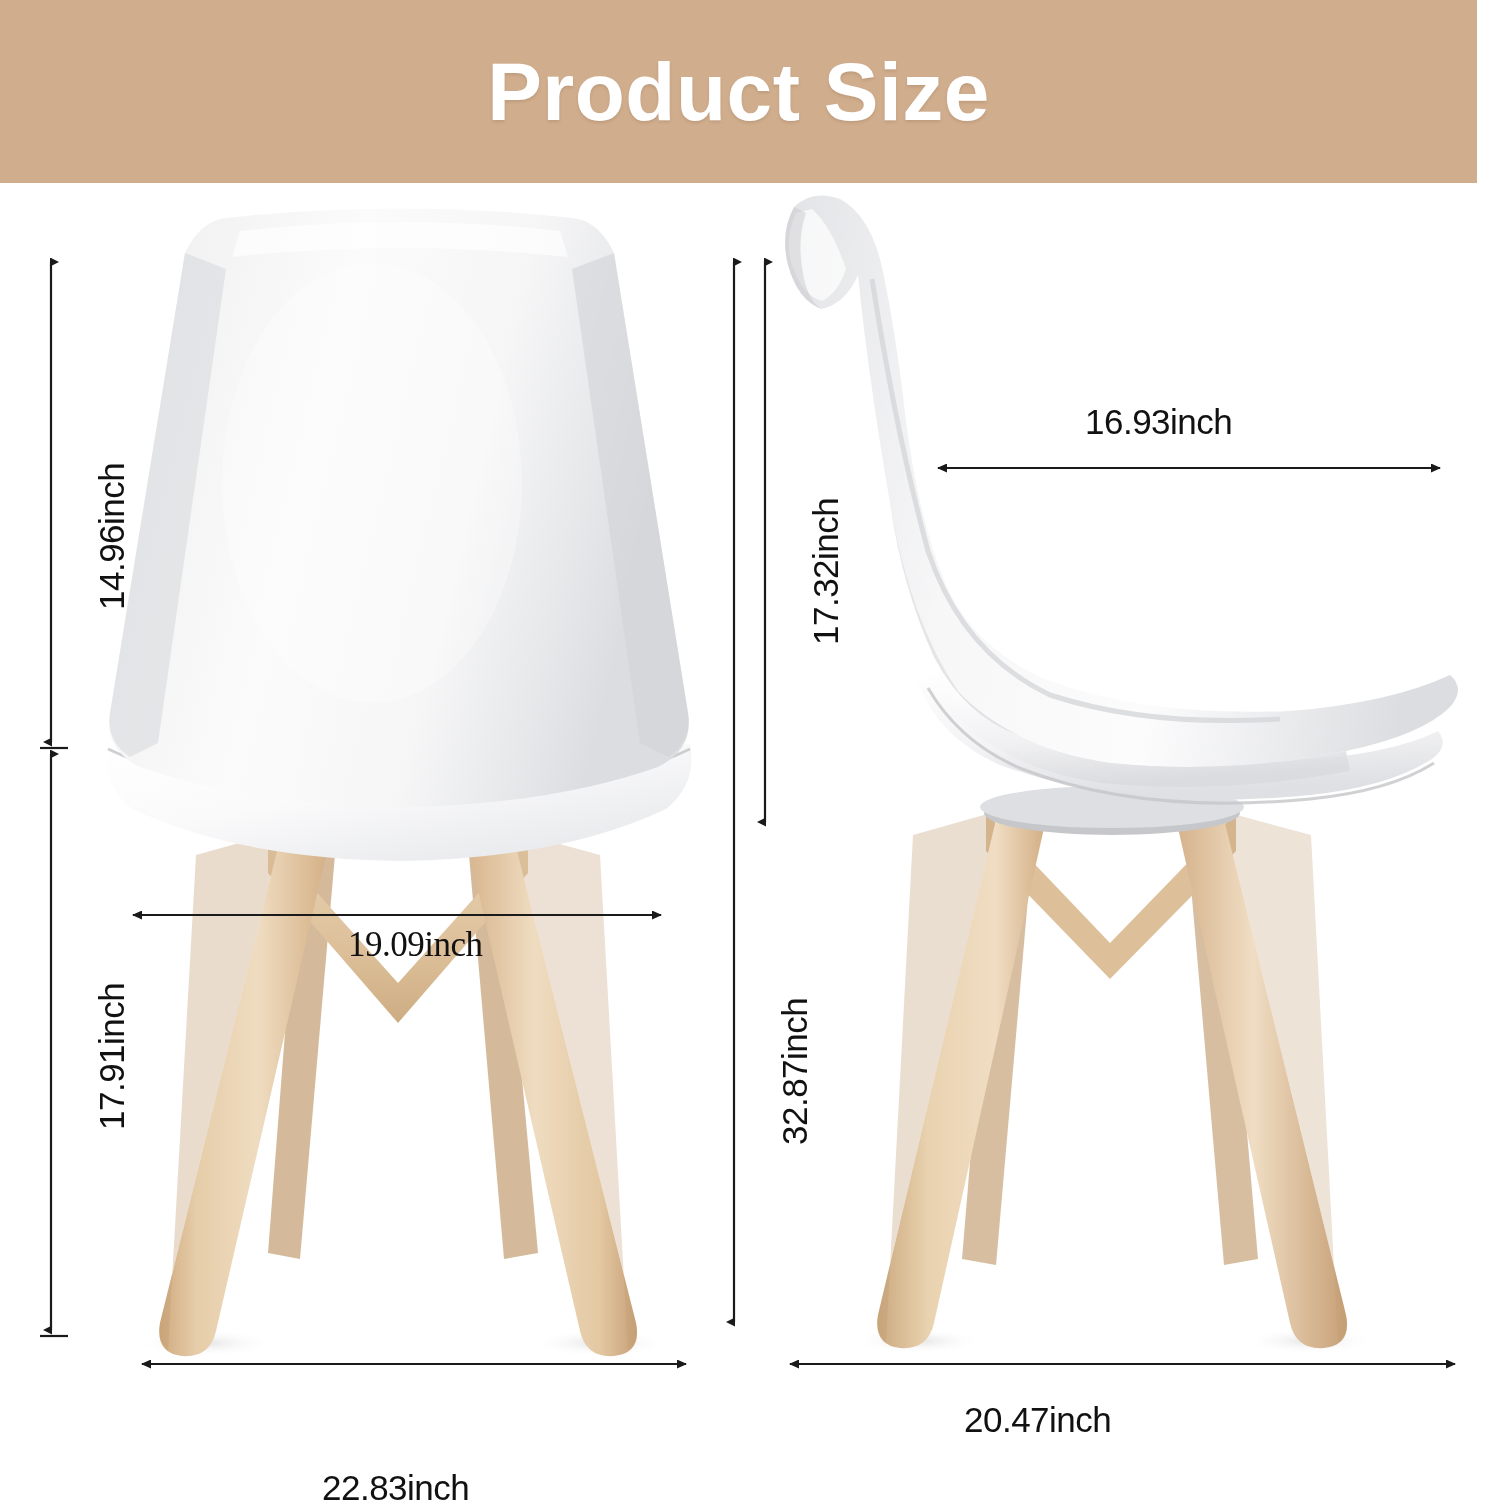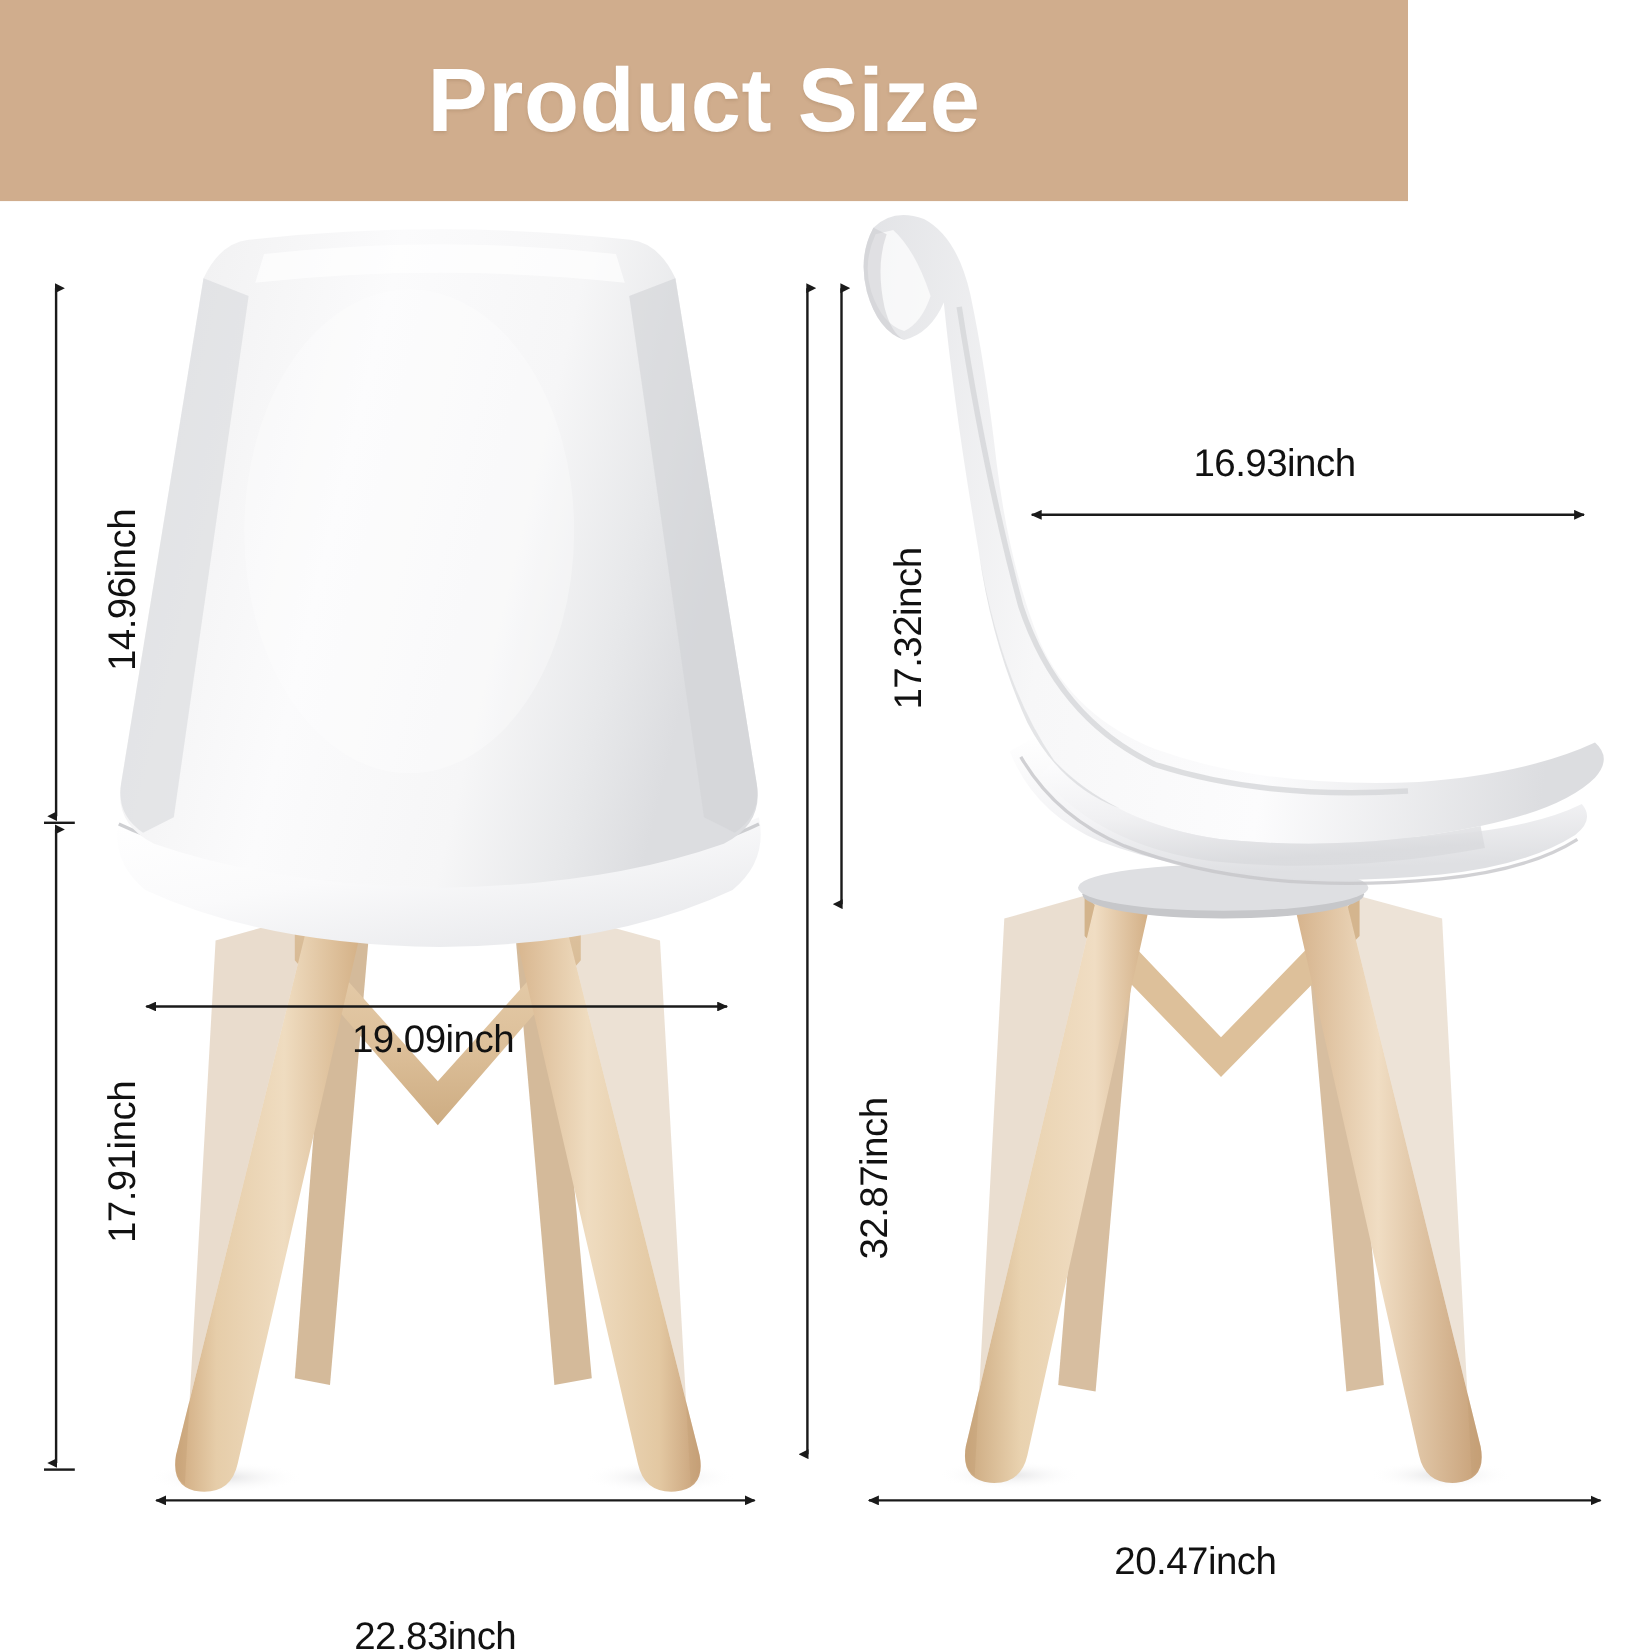--- a/index.html
+++ b/index.html
@@ -15,21 +15,21 @@
     width: 1500px;
     height: 1500px;
     background: #ffffff;
     overflow: hidden;
   }
   
   #banner {
     position: absolute;
     left: 0;
     top: 0;
-    width: 1280px;
+    width: 1477px;
     height: 183px;
     background: #d0ad8d;
     display: flex;
     align-items: center;
     justify-content: center;
   }
   #banner-title {
     color: #ffffff;
     font-size: 82px;
     font-weight: bold;
@@ -324,26 +324,26 @@
     <g>
       <line x1="790" y1="1364" x2="1455" y2="1364" stroke="#1a1a1a" stroke-width="2.2" marker-start="url(#arrLeft)" marker-end="url(#arrRight)"></line>
     </g>
   </svg>
 
   <div>
     <div class="dim-label vert" style="left: 92px; top: 610px;">14.96inch</div>
 
     <div class="dim-label vert" style="left: 92px; top: 1130px;">17.91inch</div>
 
-    <div class="dim-label" style="left: 320px; top: 925px;">19.09inch</div>
+    <div class="dim-label" style="left: 348px; top: 925px; font-family: Liberation Serif, serif;">19.09inch</div>
 
     <div class="dim-label" style="left: 322px; top: 1468px;">22.83inch</div>
 
     <div class="dim-label vert" style="left: 806px; top: 645px;">17.32inch</div>
 
     <div class="dim-label vert" style="left: 775px; top: 1145px;">32.87inch</div>
 
     <div class="dim-label" style="left: 1085px; top: 402px;">16.93inch</div>
 
-    <div class="dim-label" style="left: 1013px; top: 1400px;">20.47inch</div>
+    <div class="dim-label" style="left: 964px; top: 1400px;">20.47inch</div>
   </div>
 
 </div>
 
 </body></html>

